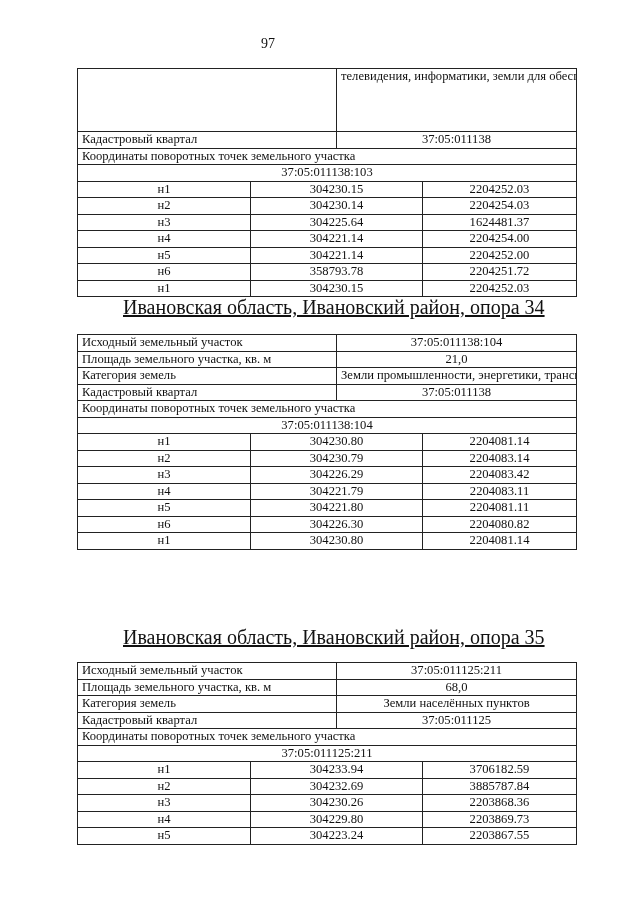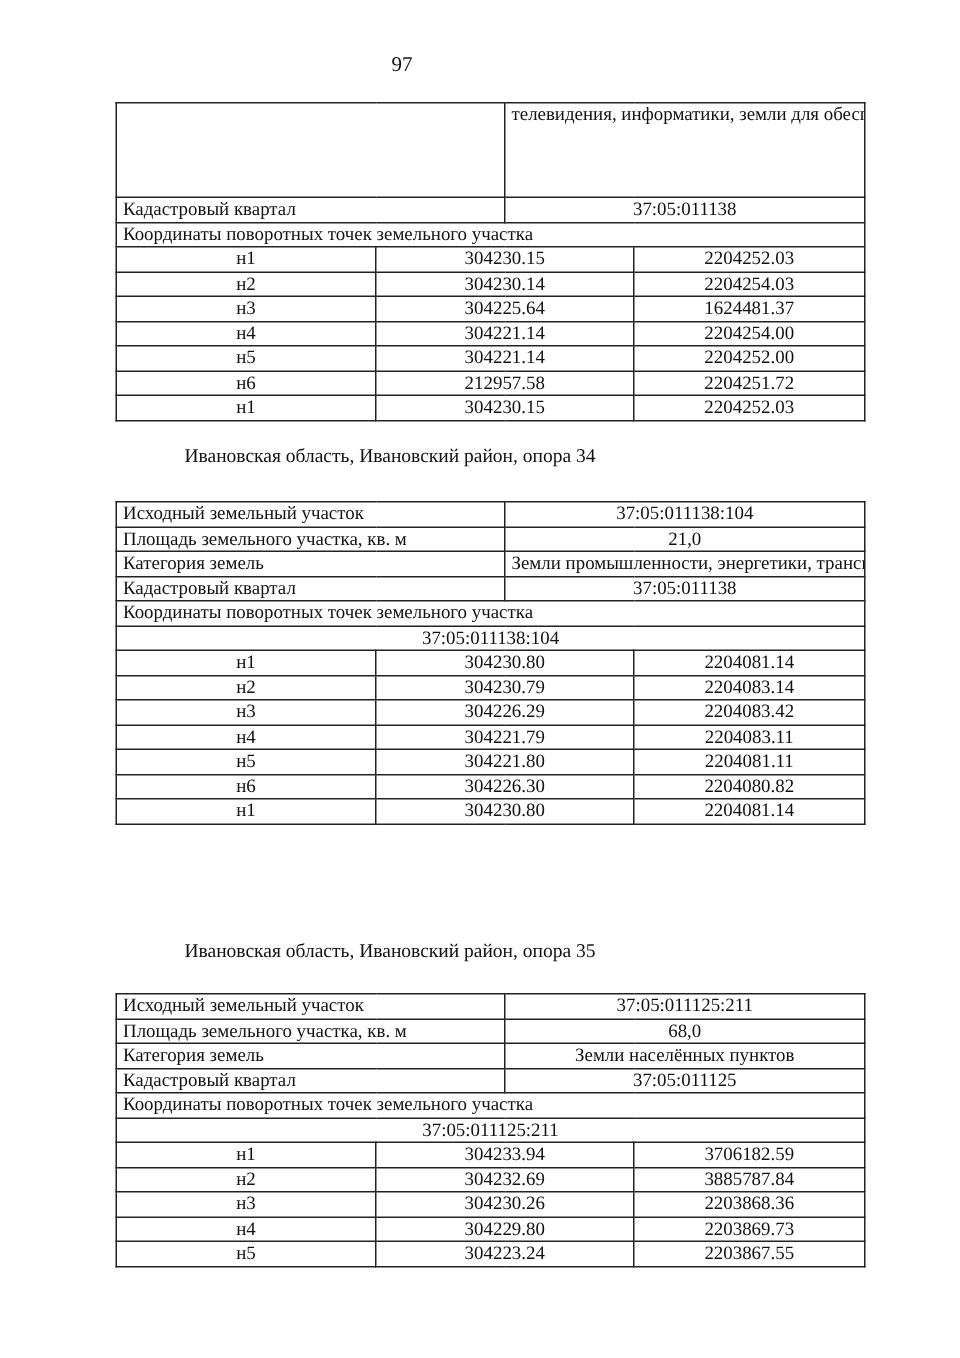--- a/index.html
+++ b/index.html
@@ -1,21 +1,21 @@
 <!DOCTYPE html>
 <html><head>
   <meta charset="utf-8">
   <style>
     html, body { margin: 0; padding: 0; background: #ffffff; }
     body {
       width: 640px; height: 905px; position: relative; overflow: hidden;
       font-family: "Liberation Serif", serif; color: #111; font-size: 12.6px;
     }
     .page-number { position: absolute; top: 36px; left: 0; width: 536px; text-align: center; font-size: 14px; }
-    .heading { position: absolute; left: 123px; font-size: 13px; }
+    .heading { position: absolute; left: 123px; font-size: 20px; text-decoration: underline; }
     table.doc {
       position: absolute; left: 77px; width: 499px;
       border-collapse: collapse; table-layout: fixed;
     }
     table.doc td {
       border: 1px solid #222; padding: 0 4px; line-height: 15.5px;
       vertical-align: top; white-space: nowrap; overflow: hidden;
     }
     td.c { text-align: center; }
     td.val { white-space: normal; text-align: center; }
@@ -42,20 +42,23 @@
     <td colspan="2"></td>
     <td colspan="2" class="val" style="height:62px">телевидения, информатики, земли для обеспечения космической деятельности, земли обороны, безопасности и земли иного специального назначения</td>
   </tr>
   <tr>
     <td colspan="2">Кадастровый квартал</td>
     <td colspan="2" class="c">37:05:011138</td>
   </tr>
   <tr>
     <td colspan="4">Координаты поворотных точек земельного участка</td>
   </tr>
+  <tr>
+    <td colspan="4" class="c">37:05:011138:103</td>
+  </tr>
   </tbody>
     <tbody id="t1-points">
       <tr>
         <td class="c">н1</td>
         <td class="c" colspan="2">304230.15</td>
         <td class="c">2204252.03</td>
       </tr>
       <tr>
         <td class="c">н2</td>
         <td class="c" colspan="2">304230.14</td>
@@ -71,21 +74,21 @@
         <td class="c" colspan="2">304221.14</td>
         <td class="c">2204254.00</td>
       </tr>
       <tr>
         <td class="c">н5</td>
         <td class="c" colspan="2">304221.14</td>
         <td class="c">2204252.00</td>
       </tr>
       <tr>
         <td class="c">н6</td>
-        <td class="c" colspan="2">212957.58</td>
+        <td class="c" colspan="2">358793.78</td>
         <td class="c">2204251.72</td>
       </tr>
       <tr>
         <td class="c">н1</td>
         <td class="c" colspan="2">304230.15</td>
         <td class="c">2204252.03</td>
       </tr>
     </tbody>
 </table>
 

